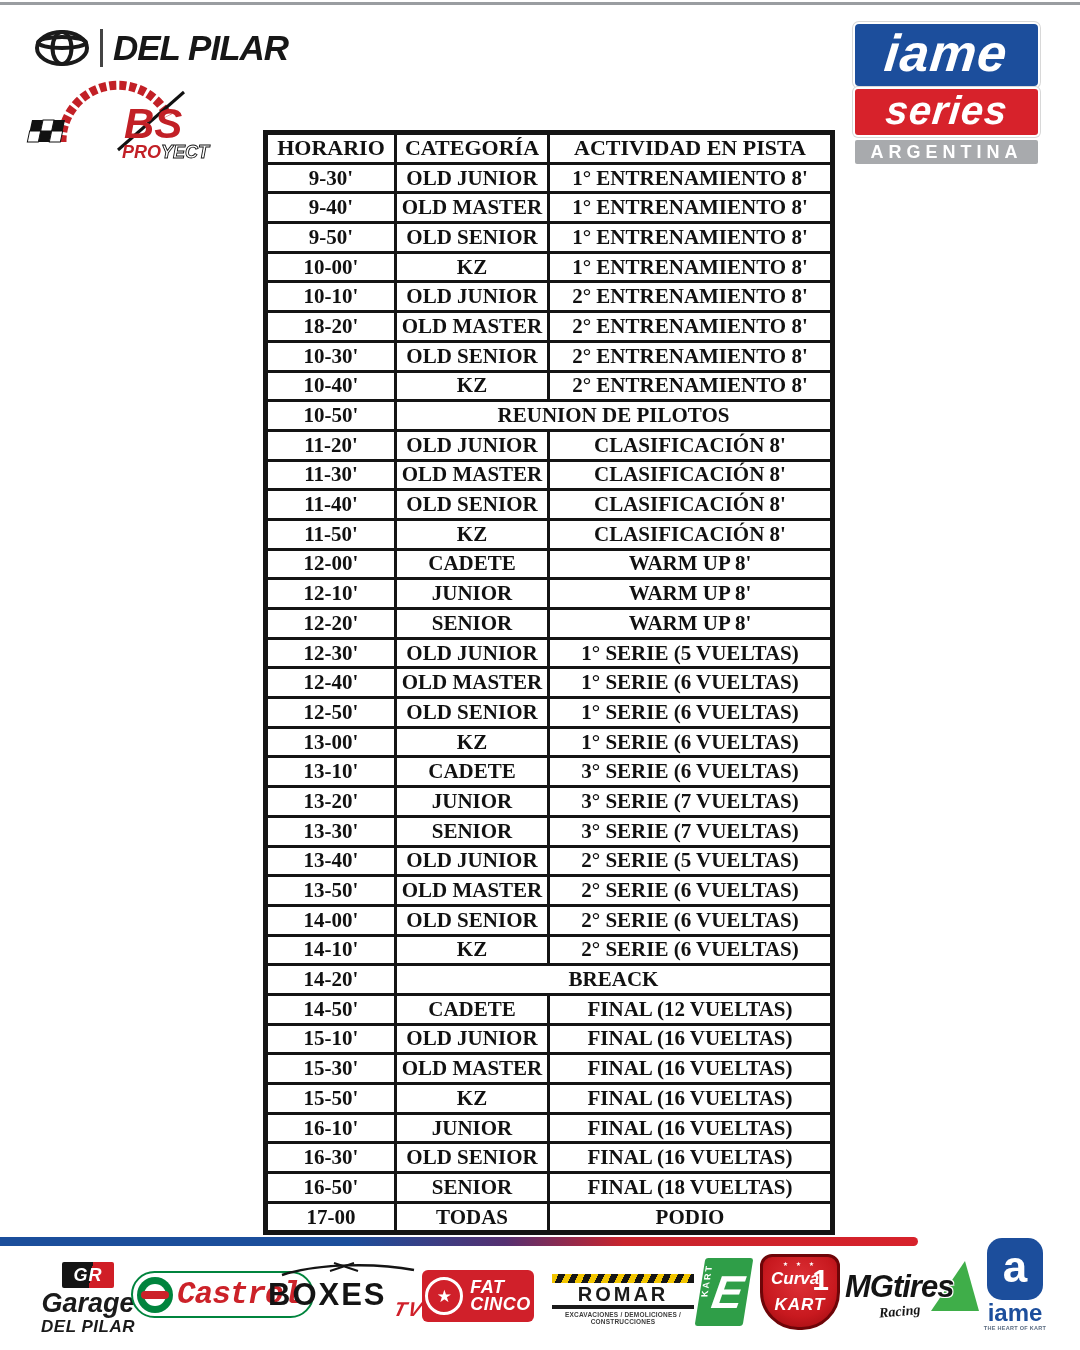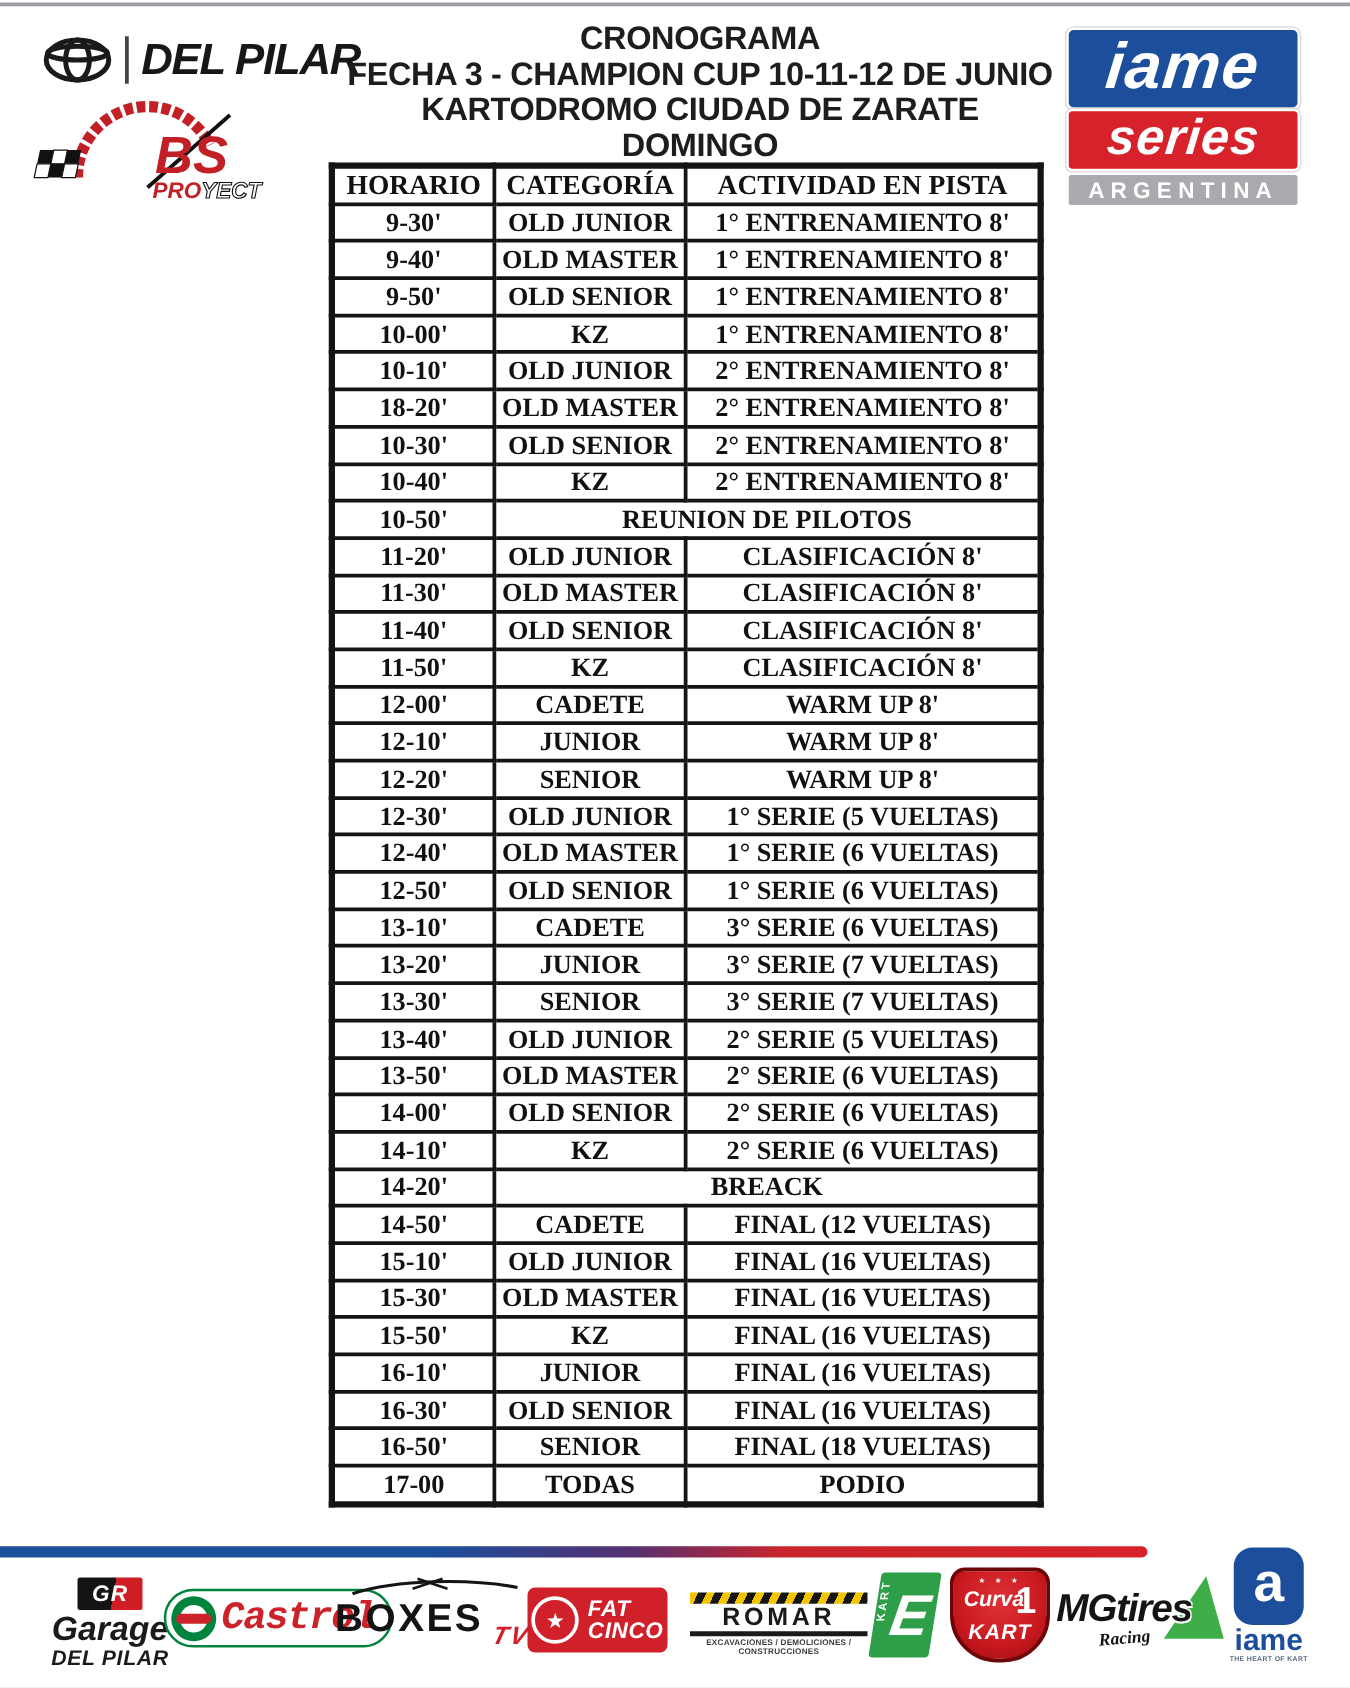--- a/index.html
+++ b/index.html
@@ -158,26 +158,20 @@
       <rect x="0" y="11" width="11" height="11" fill="#fff" stroke="#111" stroke-width="1"></rect>
       <rect x="11" y="11" width="11" height="11" fill="#111"></rect>
       <rect x="22" y="11" width="11" height="11" fill="#fff" stroke="#111" stroke-width="1"></rect>
     </g>
     <text x="98" y="62" font-family="Liberation Sans, sans-serif" font-size="42" font-weight="900" font-style="italic" fill="#c22026">BS</text>
     <text x="96" y="82" font-family="Liberation Sans, sans-serif" font-size="18" font-weight="900" font-style="italic">
       <tspan fill="#c22026">PRO</tspan><tspan fill="#ffffff" stroke="#111" stroke-width="0.9">YECT</tspan>
     </text>
   </svg>
 
-  <div class="title-block">
-    <div class="title-line">CRONOGRAMA</div>
-    <div class="title-line">FECHA 3 - CHAMPION CUP 10-11-12 DE JUNIO</div>
-    <div class="title-line">KARTODROMO CIUDAD DE ZARATE</div>
-    <div class="title-line">DOMINGO</div>
-  </div>
 
   <div class="iame-series">
     <div class="is-box is-blue">
       <span class="is-word w1">iame</span>
     </div>
     <div class="is-box is-red">
       <span class="is-word w2">series</span>
     </div>
     <div class="is-box is-gray">
       <span class="is-argentina">ARGENTINA</span>
@@ -287,20 +281,25 @@
           <td>12-40'</td>
           <td>OLD MASTER</td>
           <td>1° SERIE (6 VUELTAS)</td>
         </tr>
         <tr>
           <td>12-50'</td>
           <td>OLD SENIOR</td>
           <td>1° SERIE (6 VUELTAS)</td>
         </tr>
         <tr>
+          <td>13-00'</td>
+          <td>KZ</td>
+          <td>1° SERIE (6 VUELTAS)</td>
+        </tr>
+        <tr>
           <td>13-10'</td>
           <td>CADETE</td>
           <td>3° SERIE (6 VUELTAS)</td>
         </tr>
         <tr>
           <td>13-20'</td>
           <td>JUNIOR</td>
           <td>3° SERIE (7 VUELTAS)</td>
         </tr>
         <tr>

